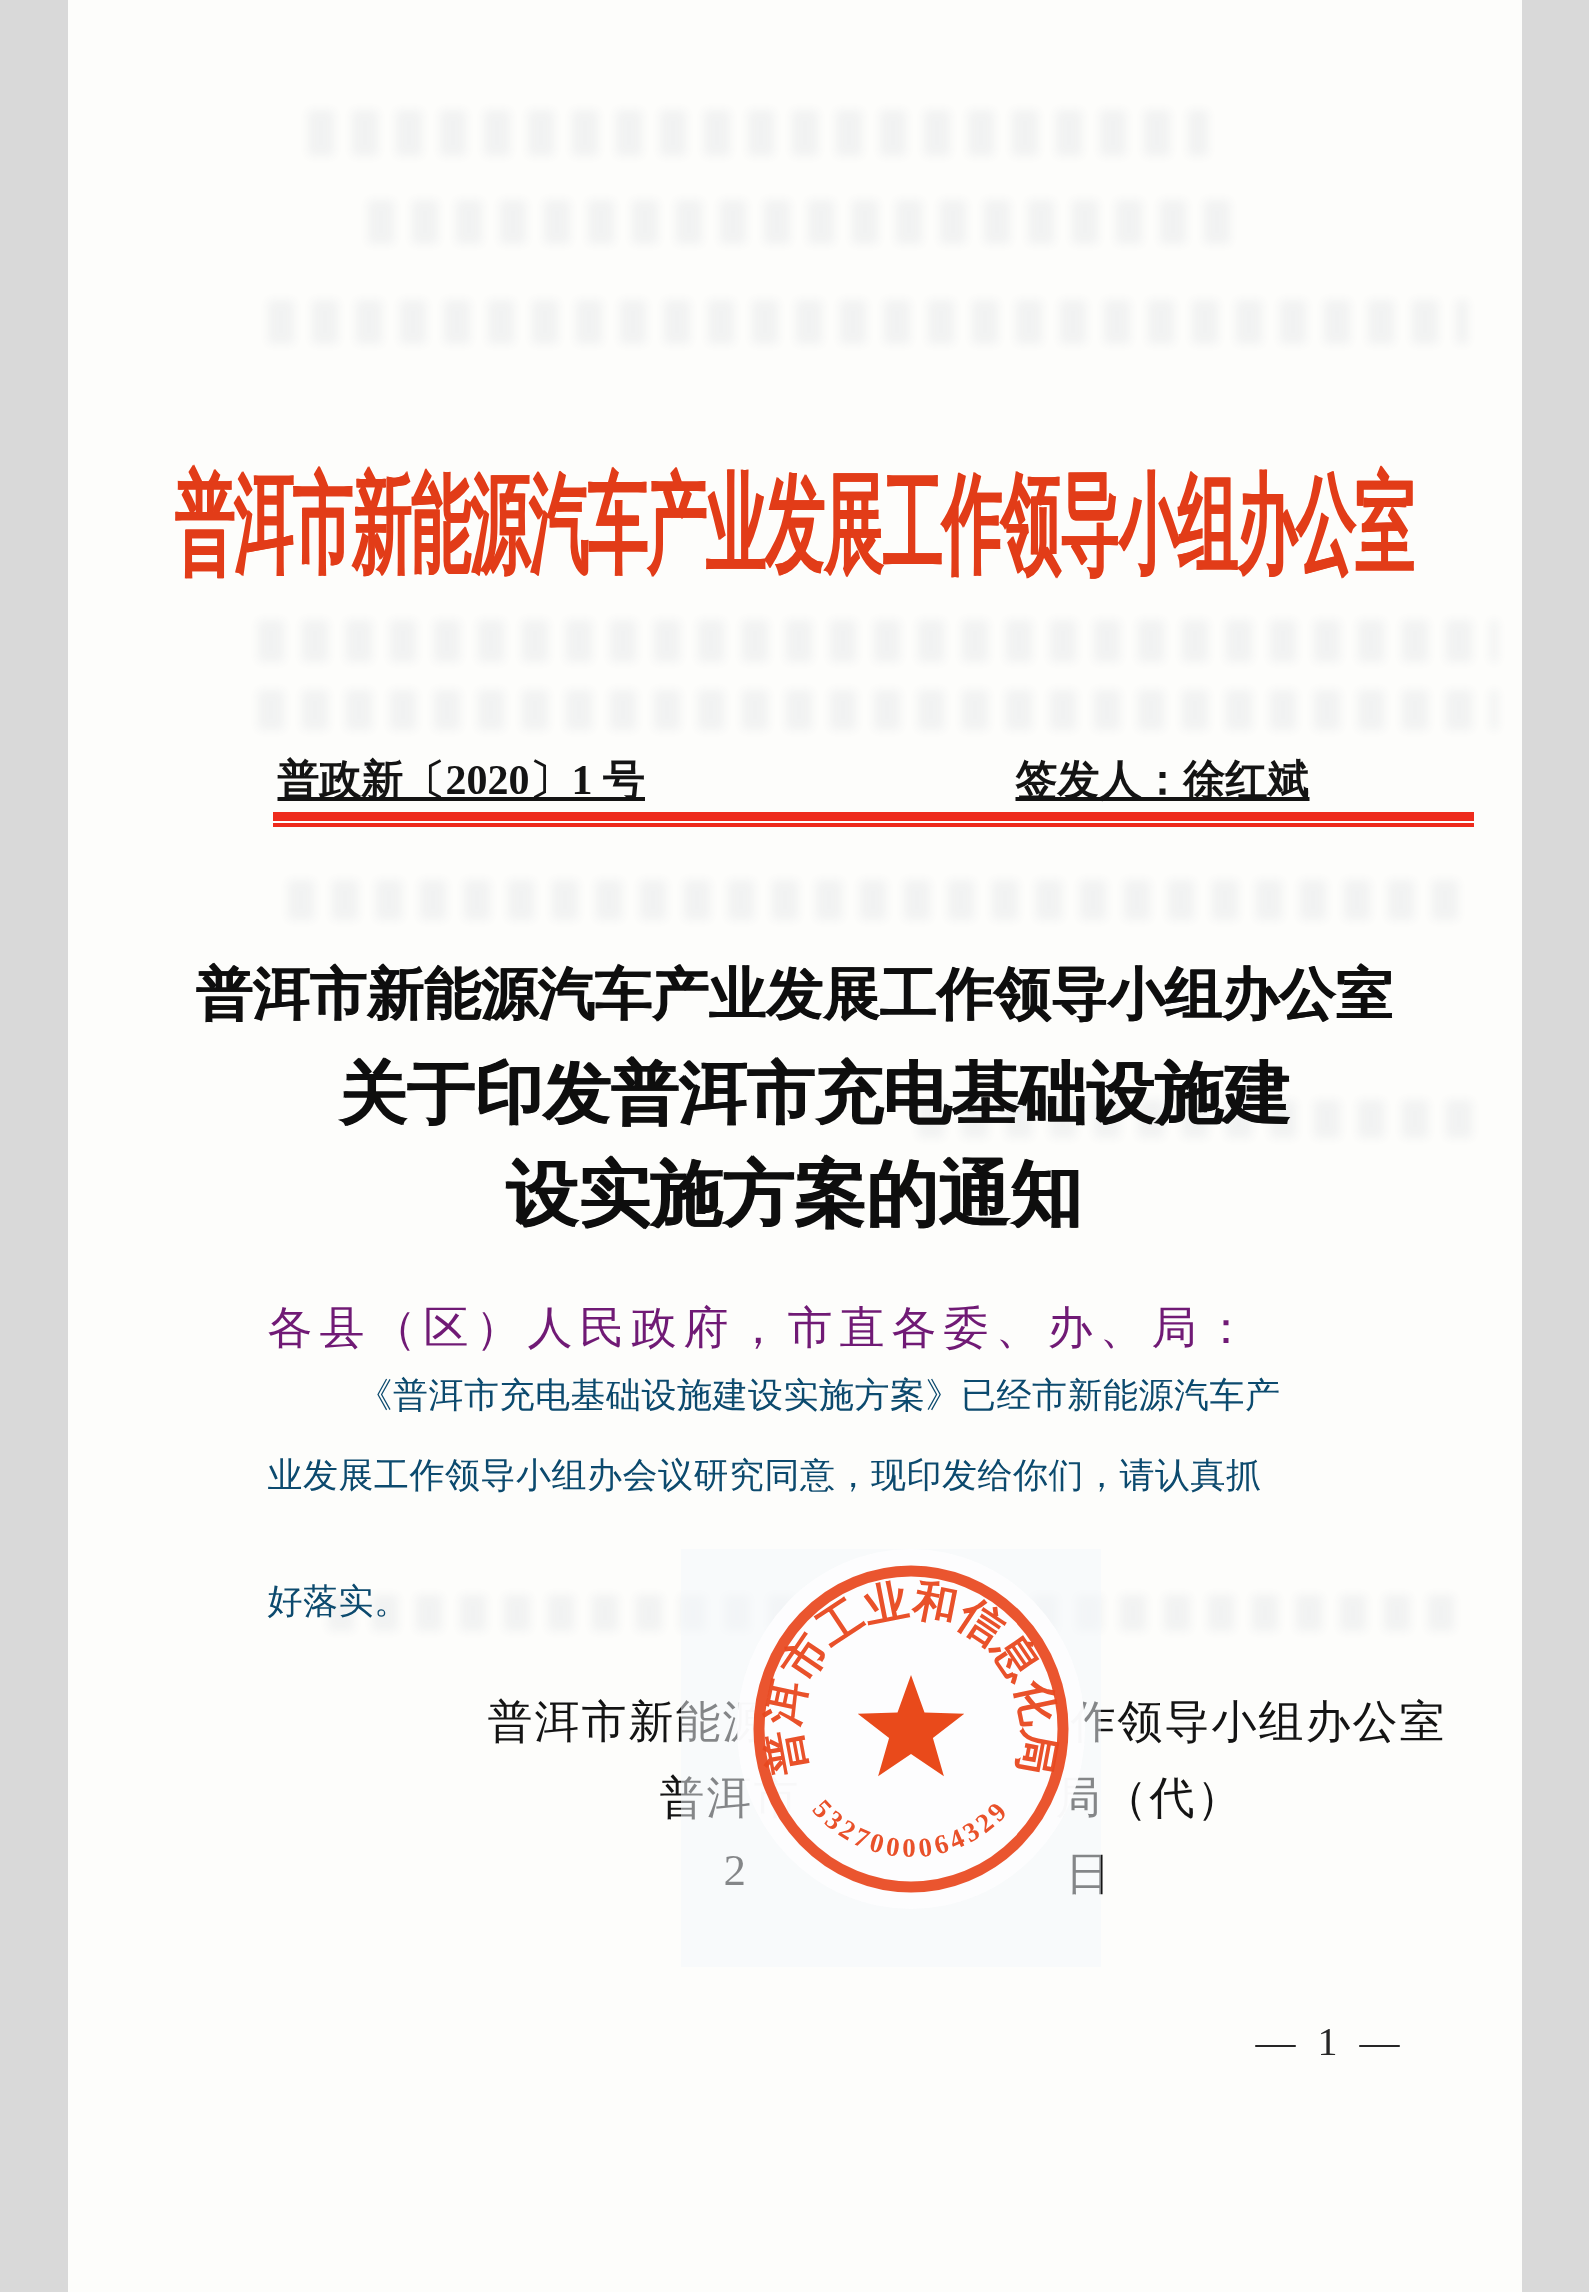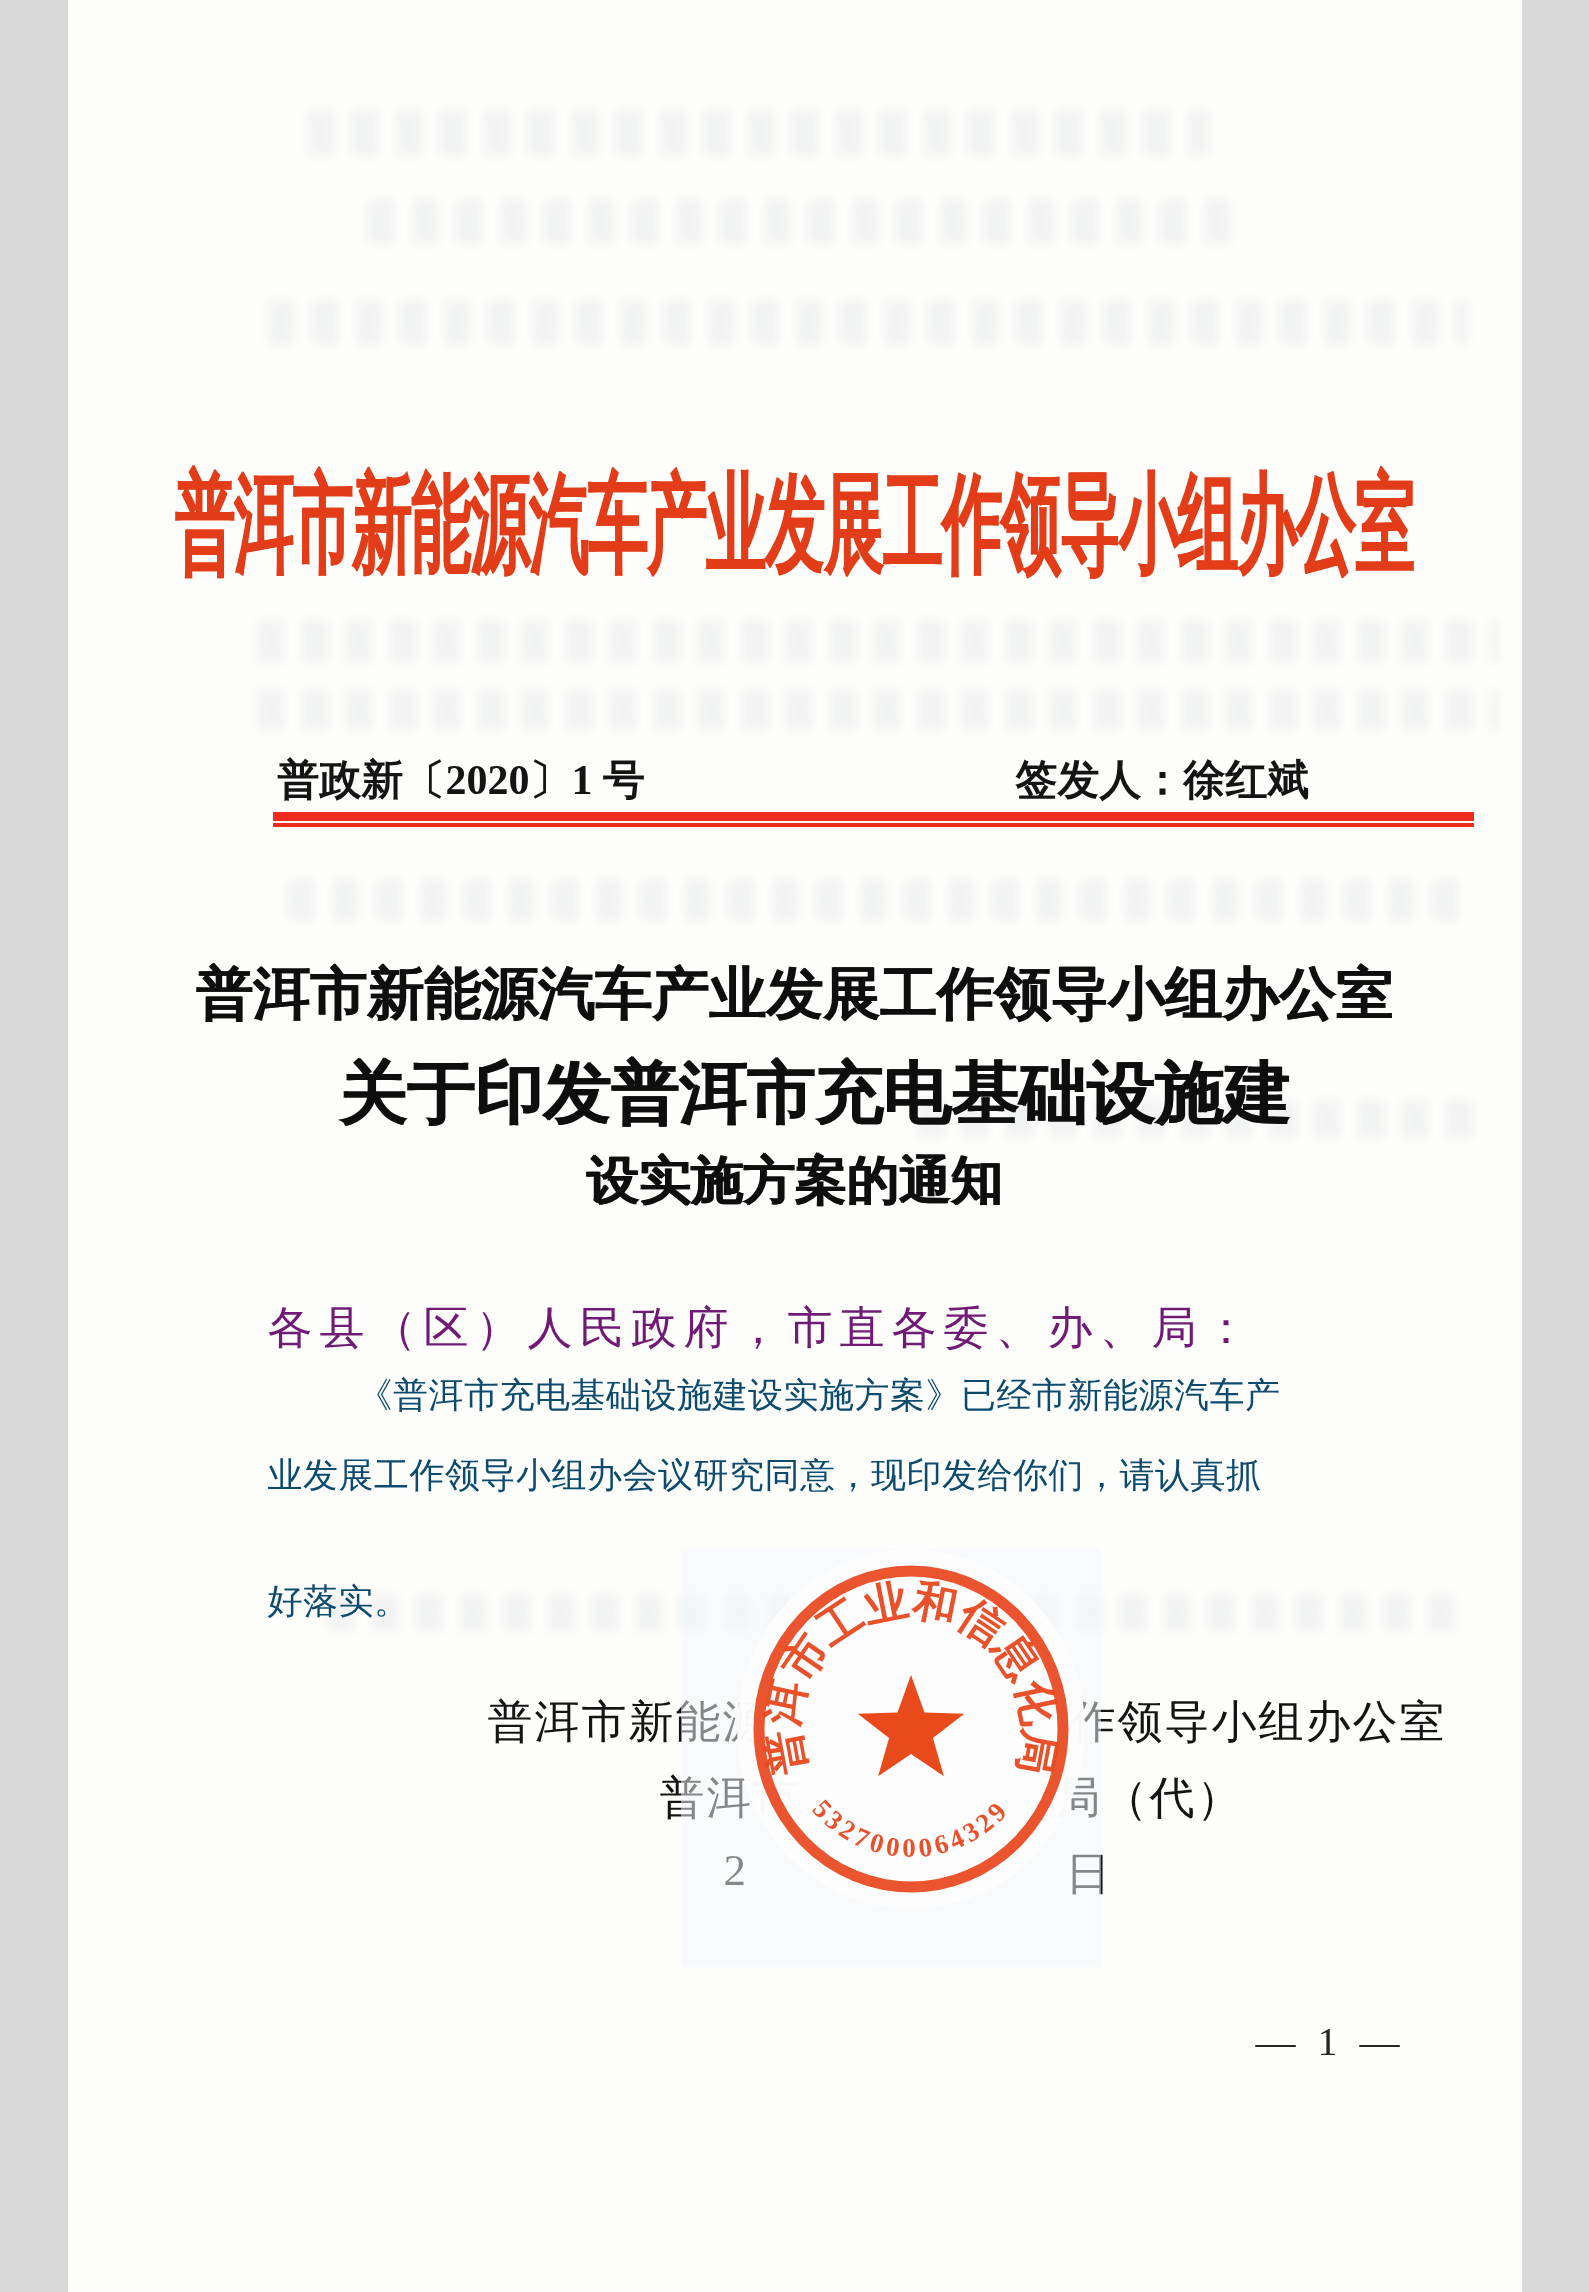--- a/index.html
+++ b/index.html
@@ -29,32 +29,33 @@
     transform:scale(1,1.82);
     transform-origin:center top;
     text-shadow:1px 0 0 currentColor;
     white-space:nowrap;
   }
   .docnum-row{
     position:absolute;left:210px;right:212px;top:752px;
     display:flex;justify-content:space-between;align-items:baseline;
     font-size:42px;font-weight:bold;color:#141414;
     white-space:nowrap;
+    text-decoration:underline;
   }
   .red-rule{
     position:absolute;left:205px;top:812px;width:1201px;height:15px;
     background:linear-gradient(to bottom,
       var(--rule-red,#ee2b1c) 0 9px,
       #fff 9px 11px,
       var(--rule-red,#ee2b1c) 11px 15px);
   }
   .doc-title{position:absolute;left:0;right:0;text-align:center;font-weight:bold;color:#0e0e0e;white-space:nowrap;}
   .doc-title.l1{top:956px;font-size:57px;letter-spacing:0;text-shadow:1px 0 0 currentColor;}
   .doc-title.l2{top:1048px;font-size:68px;text-shadow:1.5px 0 0 currentColor;padding-left:41px;}
-  .doc-title.l3{top:1146px;font-size:52px;text-shadow:1.5px 0 0 currentColor;}
+  .doc-title.l3{top:1146px;font-size:72px;text-shadow:1.5px 0 0 currentColor;}
   .body-text{position:absolute;left:200px;width:1215px;font-size:45px;line-height:80px;color:#701a75;}
   .salutation{top:1288px;letter-spacing:7px;white-space:nowrap;}
   .para-line{position:absolute;left:200px;font-size:35px;color:#0c4a6e;white-space:nowrap;letter-spacing:0.5px;}
   .pl1{top:1372px;left:290px;}
   .pl2{top:1452px;}
   .pl3{top:1532px;margin-top:46px;}
   .sig{position:absolute;font-size:45px;color:#141414;white-space:nowrap;z-index:1;letter-spacing:2px;}
   .seal-svg{position:absolute;left:613px;top:1509px;z-index:2;}
   .seal-ring-text{font-family:"Liberation Serif","DejaVu Serif",serif;font-weight:bold;}
   .page-number{

